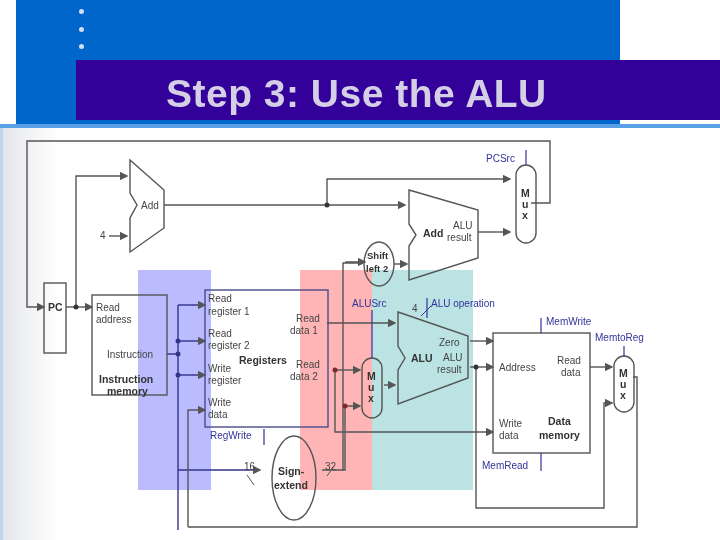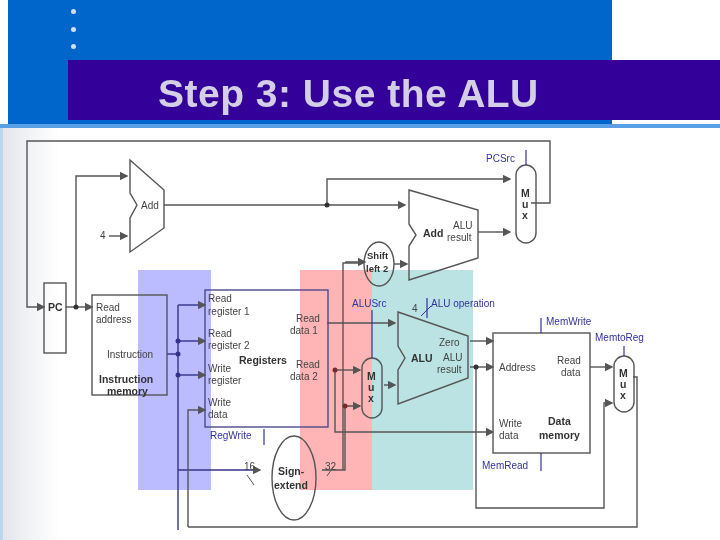--- a/index.html
+++ b/index.html
@@ -1,17 +1,17 @@
 <!DOCTYPE html>
 <html><head>
 <meta charset="utf-8">
 <style>
   html, body { margin:0; padding:0; }
   body { width:720px; height:540px; position:relative; overflow:hidden; background:#ffffff; font-family:"Liberation Sans", sans-serif; }
-  #header { position:absolute; left:8px; top:0; width:604px; height:124px; background:#0066cc; }
+  #header { position:absolute; left:16px; top:0; width:604px; height:124px; background:#0066cc; }
   .bullet { position:absolute; left:63px; width:5px; height:5px; border-radius:50%; background:#cfe0f5; }
   #title-bar { position:absolute; left:60px; top:60px; width:660px; height:60px; background:#330099; }
   #title { position:absolute; left:150px; top:72px; font-size:39px; font-weight:bold; color:#d4cfe6; letter-spacing:0.5px; white-space:nowrap; }
   #sep { position:absolute; left:0; top:124px; width:720px; height:4px; background:#5aa0e6; }
   #left-fade { position:absolute; left:0; top:128px; width:60px; height:412px;
      background:linear-gradient(to right,#e2e4ea 0%, #f2f3f5 50%, #ffffff 100%); }
   #left-edge { position:absolute; left:0; top:128px; width:3px; height:412px; background:#bcd6f0; }
   .overlay { position:absolute; top:270px; height:220px; }
   #ov-blue { left:138px; width:73px; background:rgba(120,120,255,0.50); }
   #ov-red  { left:300px; width:72px; background:rgba(255,120,120,0.55); }

